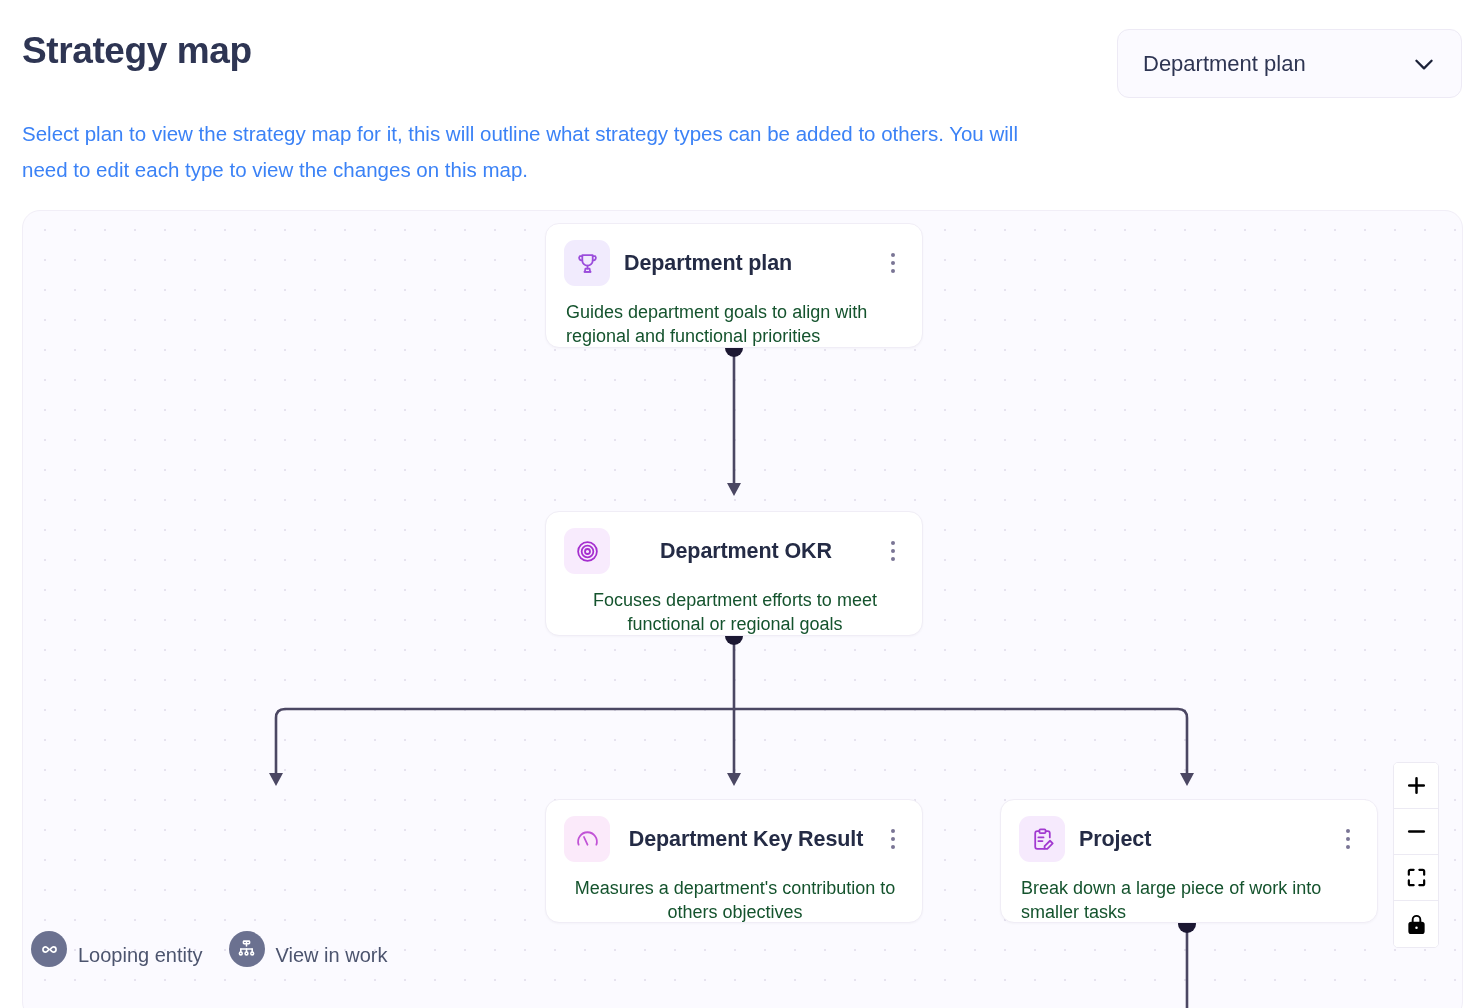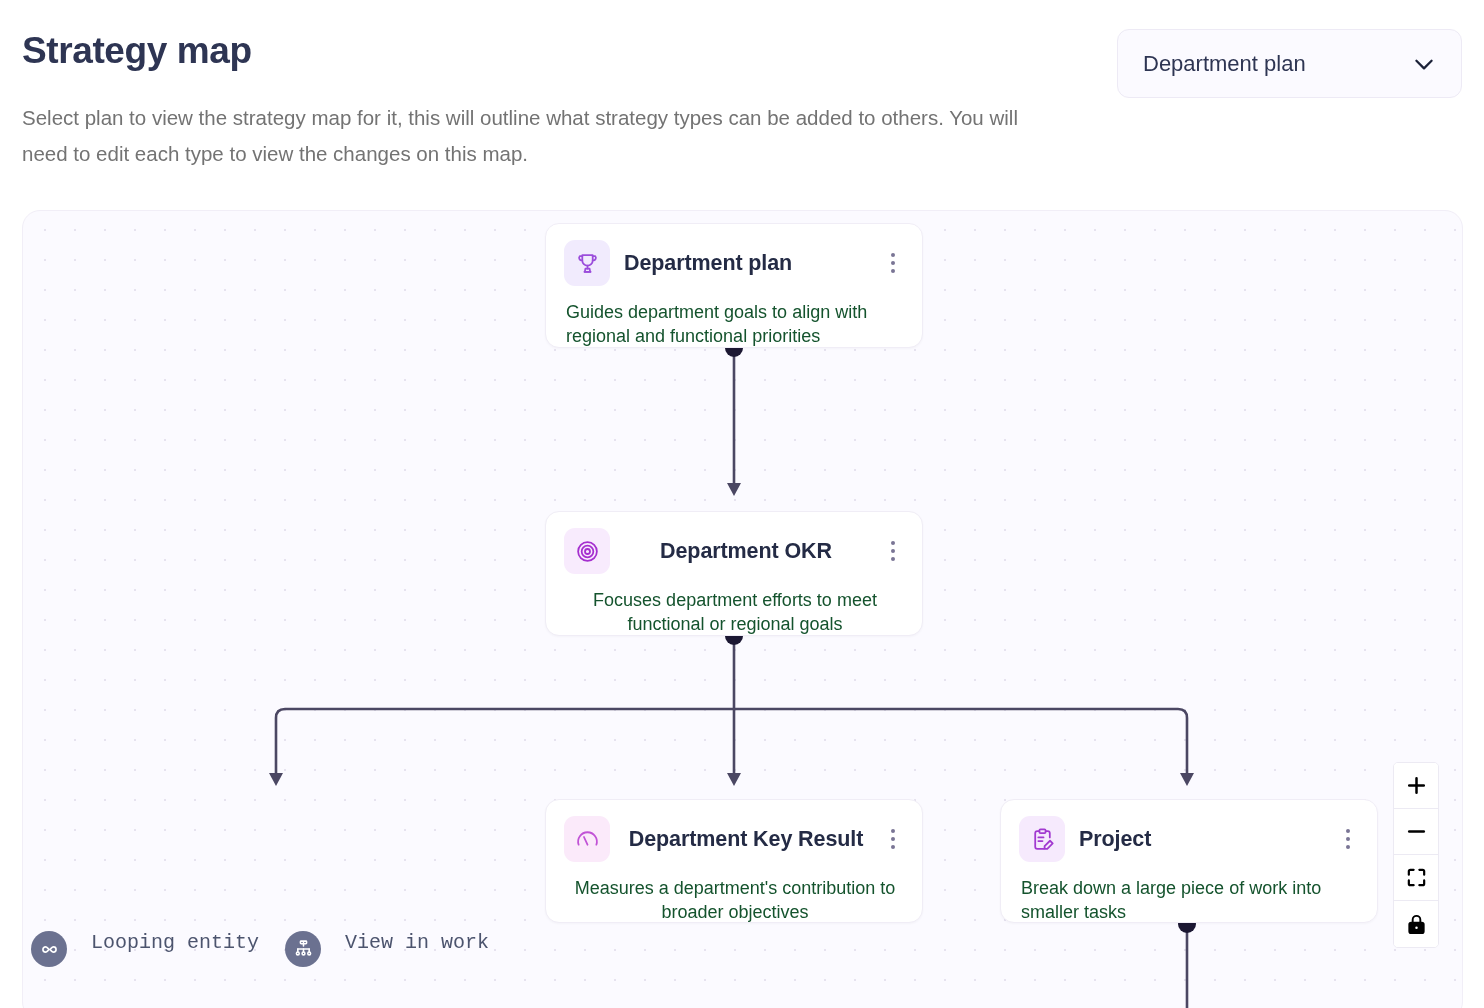--- a/index.html
+++ b/index.html
@@ -19,25 +19,25 @@
   .page-title {
     position: absolute;
     left: 22px; top: 30px;
     font-size: 37px;
     font-weight: 700;
     letter-spacing: -0.4px;
     color: #2e3553;
   }
   .page-subtitle {
     position: absolute;
-    left: 22px; top: 100px;
+    left: 22px; top: 116px;
     width: 1010px;
     font-size: 20.5px;
     line-height: 36px;
-    color: #737373;
+    color: #3b82f6;
     font-weight: 400;
   }
 
   
   .plan-select {
     position: absolute;
     left: 1117px; top: 29px;
     width: 345px; height: 69px;
     background: #fbfaff;
     border: 1px solid #edeaf5;
@@ -141,24 +141,23 @@
   
   .legend {
     position: absolute;
     left: 8px; bottom: 52px;
     display: flex;
     align-items: center;
     gap: 26px;
   }
   .legend-item {
     display: flex;
-    align-items: flex-start;
-    gap: 24px;
+    align-items: flex-end;
+    gap: 11px;
     cursor: pointer;
-    font-family: Liberation Mono, monospace;
   }
   .legend-badge {
     width: 36px; height: 36px;
     border-radius: 50%;
     background: #6b7190;
     display: flex;
     align-items: center;
     justify-content: center;
     flex: none;
   }
@@ -288,21 +287,21 @@
             <path d="M12 17 8.6 9.6"></path>
           </svg>
         </span>
         <span class="node-title">Department Key Result</span>
         <span class="kebab">
             <i></i>
             <i></i>
             <i></i>
           </span>
       </div>
-      <div class="node-desc">Measures a department's contribution to broader objectives</div>
+      <div class="node-desc">Measures a department's contribution to others objectives</div>
     </div>
 
     <div class="node" id="node-proj">
       <div class="node-head">
         <span class="node-icon" style="background:#f6eafd">
           <svg viewBox="0 0 24 24" width="25" height="25" fill="none" stroke="#a23ad0" stroke-width="1.7" stroke-linecap="round" stroke-linejoin="round">
             <path d="M9 4H7a2 2 0 0 0-2 2v13a2 2 0 0 0 2 2h6"></path>
             <path d="M15 4h2a2 2 0 0 1 2 2v4"></path>
             <rect x="9" y="2.2" width="6" height="3.6" rx="1.1"></rect>
             <path d="M8 10h5M8 13.5h4"></path>

